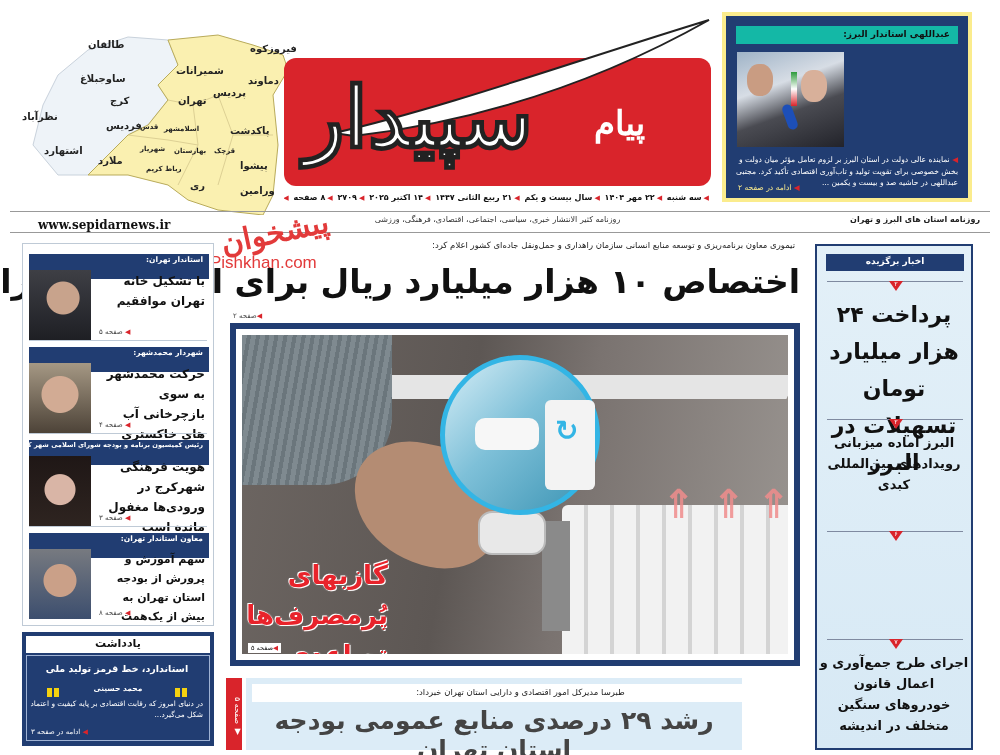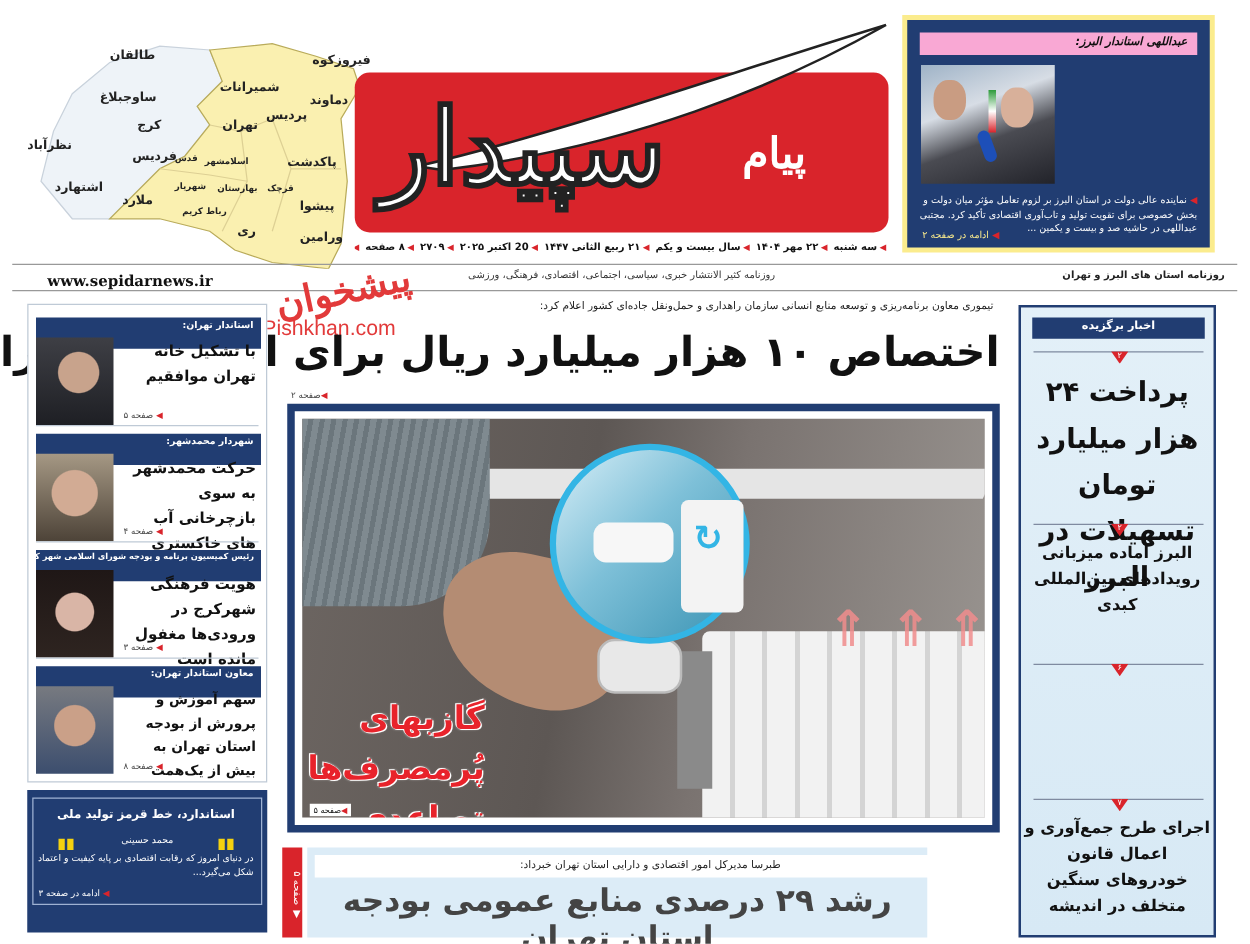--- a/index.html
+++ b/index.html
@@ -23,21 +23,21 @@
   .dateline .sep { color: #d9242b; font-size: 7px; margin: 0 2px; }
   .hr-top { left: 10px; top: 211px; width: 980px; height: 1px; background: #999; }
   .tagline { left: 284px; top: 215px; width: 427px; font-size: 8px; color: #333; text-align: center; }
   .tagline-right { left: 722px; top: 215px; width: 258px; font-size: 8px; color: #222; text-align: right; font-weight: bold; }
   .url { left: 38px; top: 218px; font-size: 12px; font-weight: bold; color: #111; font-family: "DejaVu Serif", serif; direction: ltr; }
   .hr-2 { left: 10px; top: 232px; width: 980px; height: 1px; background: #999; }
 
   
   .feature { left: 722px; top: 12px; width: 250px; height: 190px; background: #fbec8d; padding: 4px; }
   .feature-inner { position: relative; width: 100%; height: 100%; background: #213d72; padding: 6px; }
-  .feature-kicker { background: #f9a8d4; height: 18px; margin: 4px 4px 0; font-size: 9px; font-weight: bold; color: #111; text-align: right; padding: 3px 8px; font-style: italic; }
+  .feature-kicker { background: #14b8a6; height: 18px; margin: 4px 4px 0; font-size: 9px; font-weight: bold; color: #111; text-align: right; padding: 3px 8px; }
   .feature-photo { position: absolute; left: 11px; top: 36px; width: 107px; height: 95px; background: linear-gradient(160deg, #9fb3c7 0%, #d7dde5 35%, #4a4b52 60%, #22232a 100%); }
   .feature-photo .mic { position: absolute; left: 48px; top: 52px; width: 10px; height: 26px; background: #1d4fb8; border-radius: 5px; transform: rotate(-20deg); }
   .feature-photo .head1 { position: absolute; left: 10px; top: 12px; width: 26px; height: 32px; background: #c99c82; border-radius: 45%; }
   .feature-photo .head2 { position: absolute; left: 64px; top: 18px; width: 26px; height: 32px; background: #d8b09a; border-radius: 45%; }
   .feature-photo .flag { position: absolute; left: 54px; top: 20px; width: 6px; height: 34px; background: linear-gradient(#2e9b3c, #fff, #d9242b); }
   .feature-title { position: absolute; right: 12px; top: 38px; width: 112px; font-size: 14.5px; font-weight: bold; color: #fff; text-align: right; line-height: 24px; }
   .feature-body { position: absolute; right: 10px; top: 138px; width: 226px; font-size: 7.6px; color: #fff; text-align: right; line-height: 11.5px; }
   .feature-body .bullet { color: #d9242b; }
   .feature-more { position: absolute; left: 12px; top: 167px; font-size: 7.6px; color: #fbec8d; font-weight: normal; text-align: center; }
 
@@ -89,21 +89,21 @@
   .pic1 { background: radial-gradient(circle at 55% 40%, #c8a38c 0 16px, transparent 17px), linear-gradient(180deg, #3e3f45, #1e1f24); }
   .pic2 { background: radial-gradient(circle at 50% 45%, #d2ab94 0 18px, transparent 19px), linear-gradient(180deg, #a59884, #4d4338); }
   .pic3 { background: radial-gradient(circle at 50% 48%, #d9b5a6 0 15px, transparent 16px), linear-gradient(180deg, #1f1716, #2e2420); }
   .pic4 { background: radial-gradient(circle at 50% 45%, #caa088 0 16px, transparent 17px), linear-gradient(180deg, #777a80, #3c4e6e); }
 
   
   .note { left: 22px; top: 632px; width: 192px; height: 114px; background: #213d72; padding: 4px; }
   .note-title { background: #fff; height: 17px; font-size: 11px; font-weight: bold; color: #111; text-align: center; padding-top: 1px; }
   .note-inner { position: relative; margin-top: 2px; height: 86px; border: 1px solid #9fb2d3; }
   .note-head { position: absolute; right: 8px; top: 7px; width: 168px; font-size: 9.5px; font-weight: bold; color: #fff; text-align: center; }
-  .note-author { position: absolute; left: 0; top: 28px; width: 100%; font-size: 7.5px; color: #fff; text-align: center; font-weight: normal; }
+  .note-author { position: absolute; left: 0; top: 28px; width: 100%; font-size: 7.5px; color: #fff; text-align: center; font-weight: bold; }
   .quote { position: absolute; top: 26px; width: 14px; height: 9px; }
   .quote i { display: inline-block; width: 5px; height: 9px; background: #f5d20f; margin-right: 2px; }
   .note-body { position: absolute; right: 6px; top: 42px; width: 174px; font-size: 7.4px; color: #fff; text-align: right; line-height: 11px; }
   .note-more { position: absolute; left: 4px; top: 72px; font-size: 7px; color: #fff; }
   .note-more .tri { color: #d9242b; }
 
   
   .right-col { left: 815px; top: 244px; width: 158px; height: 506px; background: linear-gradient(180deg, #e3f0f8, #d7e9f5); border: 2px solid #213d72; }
   .rc-header { position: absolute; left: 9px; top: 8px; width: 138px; height: 17px; background: #213d72; color: #fff; font-size: 9px; font-weight: bold; text-align: center; padding-top: 2px; }
   .rc-div { position: absolute; left: 10px; width: 136px; height: 1px; background: #7f8aa0; }
@@ -151,21 +151,21 @@
   </svg>
   <span class="mast-title">سپیدار</span>
   <span class="mast-sub">پیام</span>
 </div>
 
 <div class="abs dateline">
   <span class="sep">◀</span><span>سه شنبه</span>
   <span class="sep">◀</span><span>۲۲ مهر ۱۴۰۴</span>
   <span class="sep">◀</span><span>سال بیست و یکم</span>
   <span class="sep">◀</span><span>۲۱ ربیع الثانی ۱۴۴۷</span>
-  <span class="sep">◀</span><span>20 اکتبر ۲۰۲۵</span>
+  <span class="sep">◀</span><span>۱۴ اکتبر ۲۰۲۵</span>
   <span class="sep">◀</span><span>۲۷۰۹</span>
   <span class="sep">◀</span><span>۸ صفحه</span>
   <span class="sep">◀</span>
 </div>
 
 <div class="abs hr-top"></div>
 <div class="abs tagline">روزنامه کثیر الانتشار خبری، سیاسی، اجتماعی، اقتصادی، فرهنگی، ورزشی</div>
 <div class="abs tagline-right">روزنامه استان های البرز و تهران</div>
 <div class="abs url">www.sepidarnews.ir</div>
 <div class="abs hr-2"></div>
@@ -247,20 +247,21 @@
   </div>
   <div class="lnews" style="top:289px">
     <div class="bar">معاون استاندار تهران:</div>
     <div class="pic pic4"></div>
     <div class="txt" style="font-size:11px;line-height:19px">سهم آموزش و پرورش از بودجه استان تهران به بیش از یک‌همت رسید</div>
     <div class="ref" style="top:76px"><span class="tri">◀ </span><span>صفحه ۸</span></div>
   </div>
 </div>
 
 <div class="abs note">
+  <div class="note-title">یادداشت</div>
   <div class="note-inner">
     <div class="note-head">استاندارد، خط قرمز تولید ملی</div>
     <div class="quote" style="left:20px"><i></i><i></i></div>
     <div class="note-author">محمد حسینی</div>
     <div class="quote" style="right:20px;left:auto"><i></i><i></i></div>
     <div class="note-body">در دنیای امروز که رقابت اقتصادی بر پایه کیفیت و اعتماد شکل می‌گیرد...</div>
     <div class="note-more"><span class="tri">◀ </span><span>ادامه در صفحه ۳</span></div>
   </div>
 </div>
 

